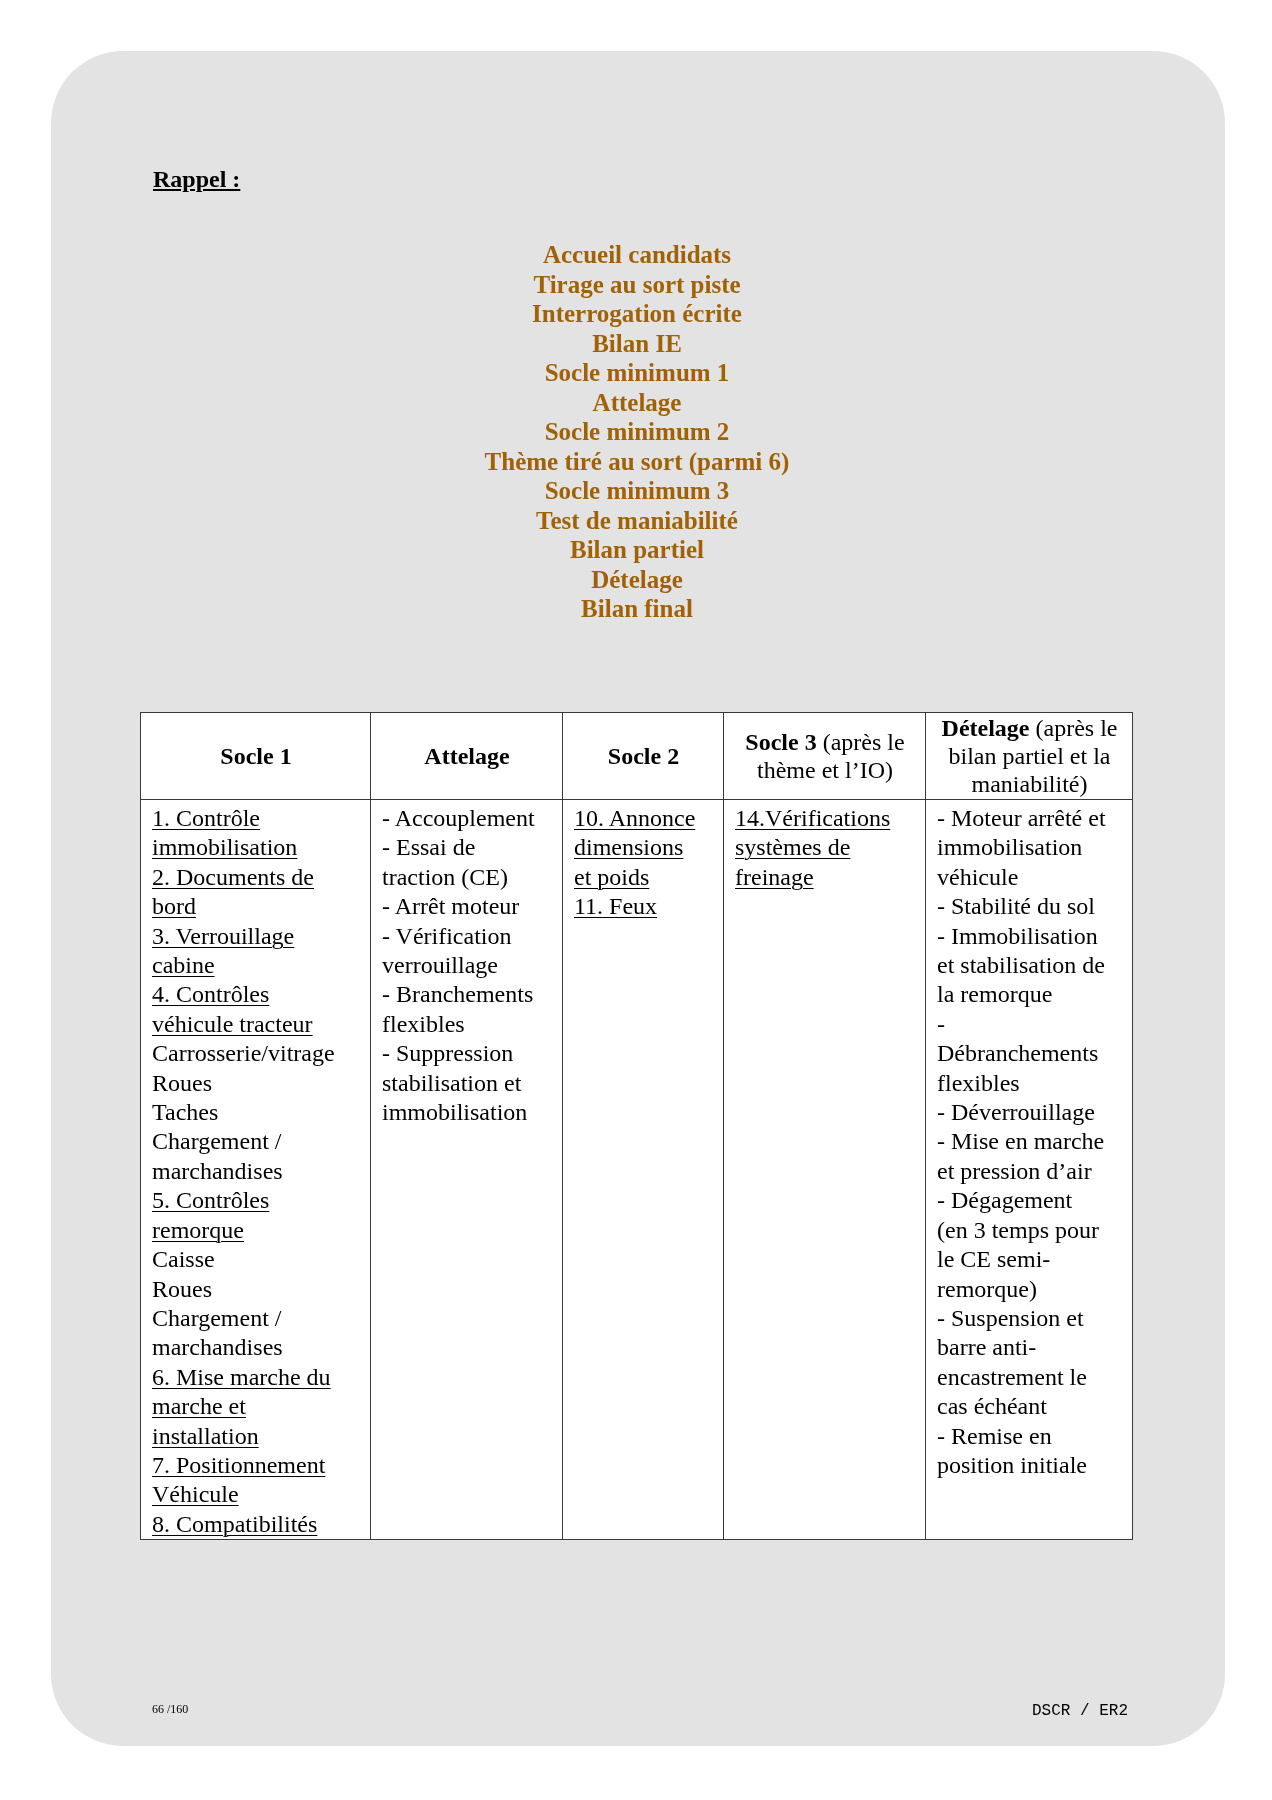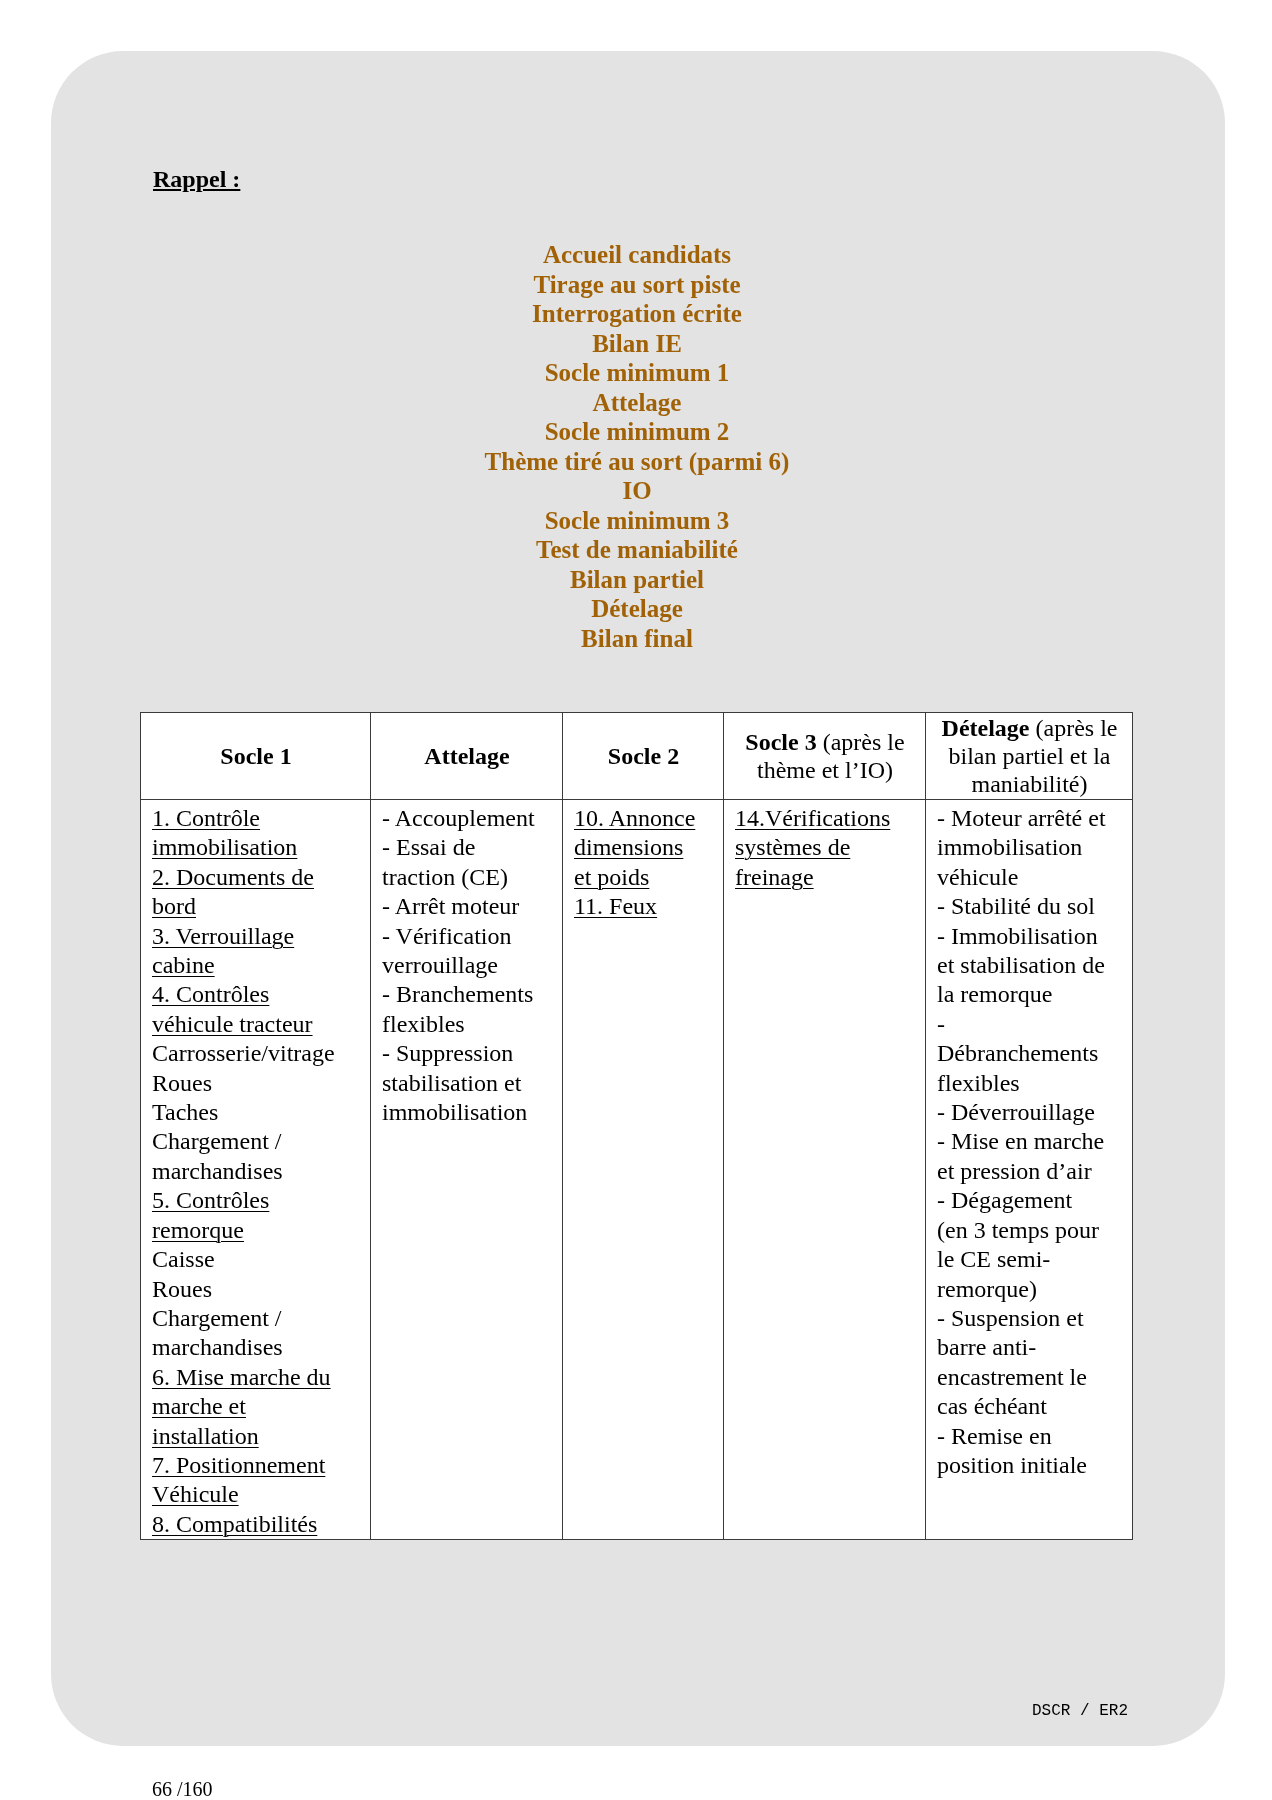--- a/index.html
+++ b/index.html
@@ -14,40 +14,39 @@
   .steps div { white-space:nowrap; }
   table.grid { position:absolute; left:140px; top:712px; width:992px; height:826px;
                border-collapse:collapse; background:#ffffff; table-layout:fixed; }
   table.grid th, table.grid td { border:1.5px solid #3a3a3a; padding:0 10px 0 11px; }
   table.grid th { height:86px; font-size:24px; font-weight:normal; text-align:center;
                   line-height:28px; vertical-align:middle; }
   table.grid th b { font-weight:bold; }
   table.grid td { vertical-align:top; font-size:24px; line-height:29.4px; padding-top:4px; }
   .ln { display:block; white-space:nowrap; }
   .u { text-decoration:underline; text-decoration-thickness:1px; text-underline-offset:3px; }
-  .footer-left { position:absolute; left:152px; top:1778px; font-size:20px; }
+  .footer-left { position:absolute; left:152px; top:1702px; font-size:12px; }
   .footer-right { position:absolute; right:144px; top:1702px; font-size:16px;font-family:Liberation Mono, monospace; }
 </style>
 </head>
 <body>
 
 <div class="page-bg"></div>
 
 <div class="rappel">Rappel :</div>
 
 <div class="steps" id="steps">
     <div>Accueil candidats</div>
     <div>Tirage au sort piste</div>
     <div>Interrogation écrite</div>
     <div>Bilan IE</div>
     <div>Socle minimum 1</div>
     <div>Attelage</div>
     <div>Socle minimum 2</div>
     <div>Thème tiré au sort (parmi 6)</div>
-    <div>IO</div>
     <div>Socle minimum 3</div>
     <div>Test de maniabilité</div>
     <div>Bilan partiel</div>
     <div>Dételage</div>
     <div>Bilan final</div>
   </div>
 
 <table class="grid">
   <colgroup>
     <col style="width:230px">

